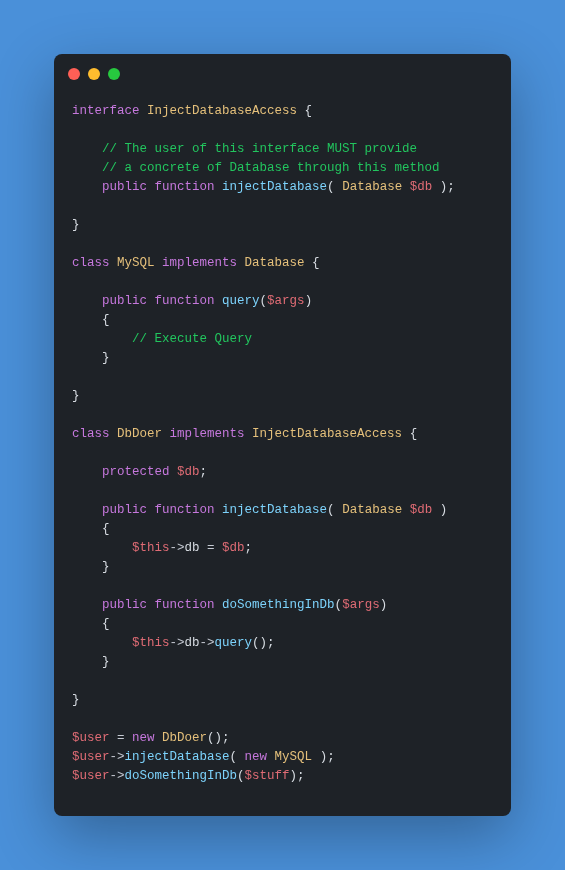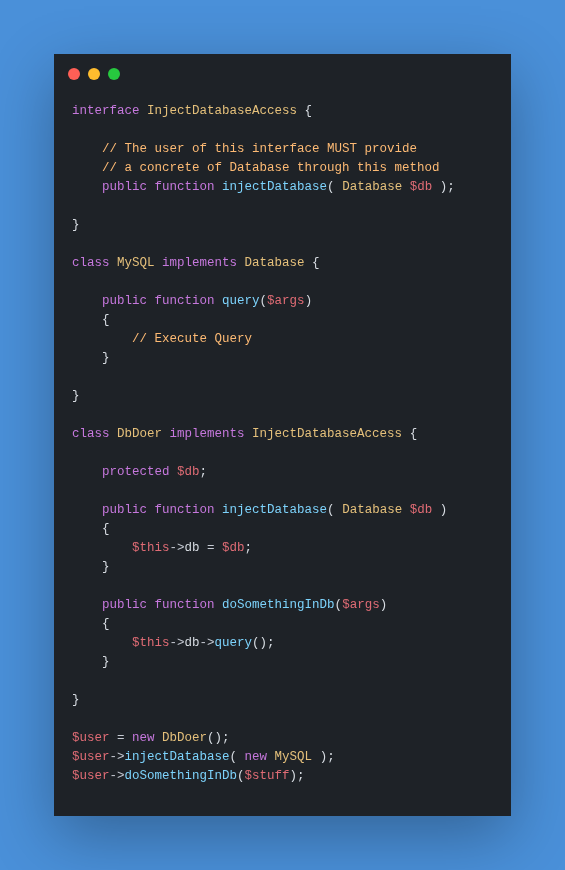--- a/index.html
+++ b/index.html
@@ -5,21 +5,21 @@
   * { margin: 0; padding: 0; box-sizing: border-box; }
   body {
     background: #4a90d9;
     width: 565px;
     height: 870px;
     padding: 54px;
     font-family: "SFMono-Regular", Consolas, "Liberation Mono", Menlo, monospace;
   }
   .window {
     background: #1e2227;
-    border-radius: 0;
+    border-radius: 8px;
     width: 100%;
     height: 100%;
     box-shadow: 0 20px 60px rgba(0,0,0,0.3);
     overflow: hidden;
   }
   .titlebar {
     padding: 14px 14px 0 14px;
     display: flex;
     gap: 8px;
   }
@@ -35,21 +35,21 @@
     padding: 22px 18px 18px 18px;
     font-size: 12.5px;
     line-height: 19px;
     white-space: pre;
     color: #d7dce2;
   }
   .kw   { color: #c678dd; } 
   .typ  { color: #e5c07b; } 
   .fn   { color: #7dd3fc; } 
   .var  { color: #e06c75; } 
-  .cmt  { color: #fdba74; font-style: normal; } 
+  .cmt  { color: #22c55e; font-style: normal; } 
   .pun  { color: #d7dce2; } 
   .op   { color: #c5cad3; } 
 </style>
 </head>
 <body>
 
 <div class="window">
   <div class="titlebar">
     <div class="dot red"></div>
     <div class="dot yellow"></div>

